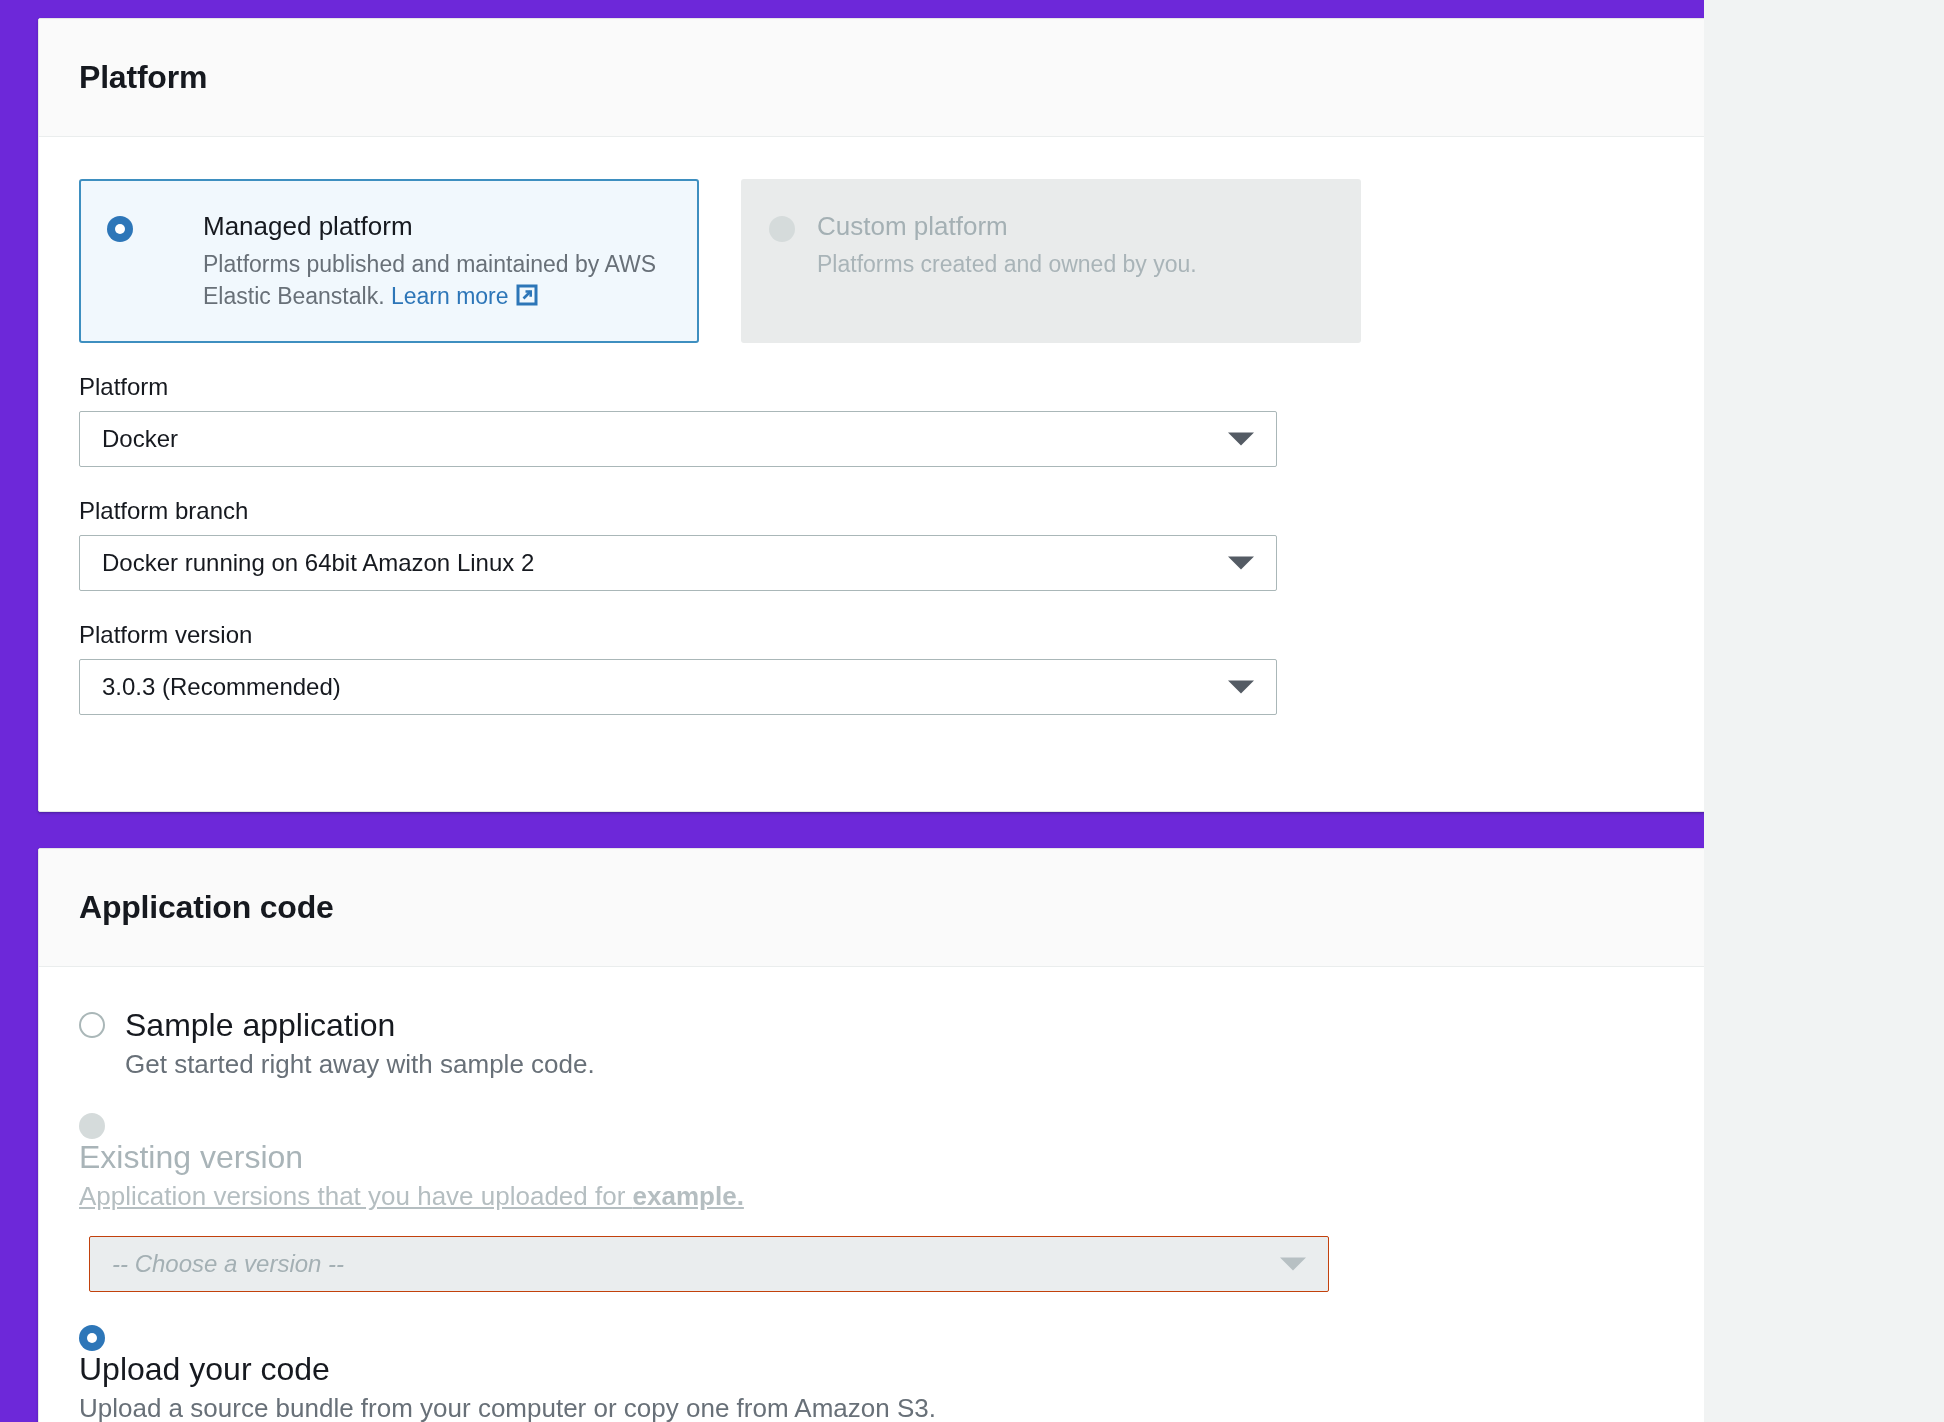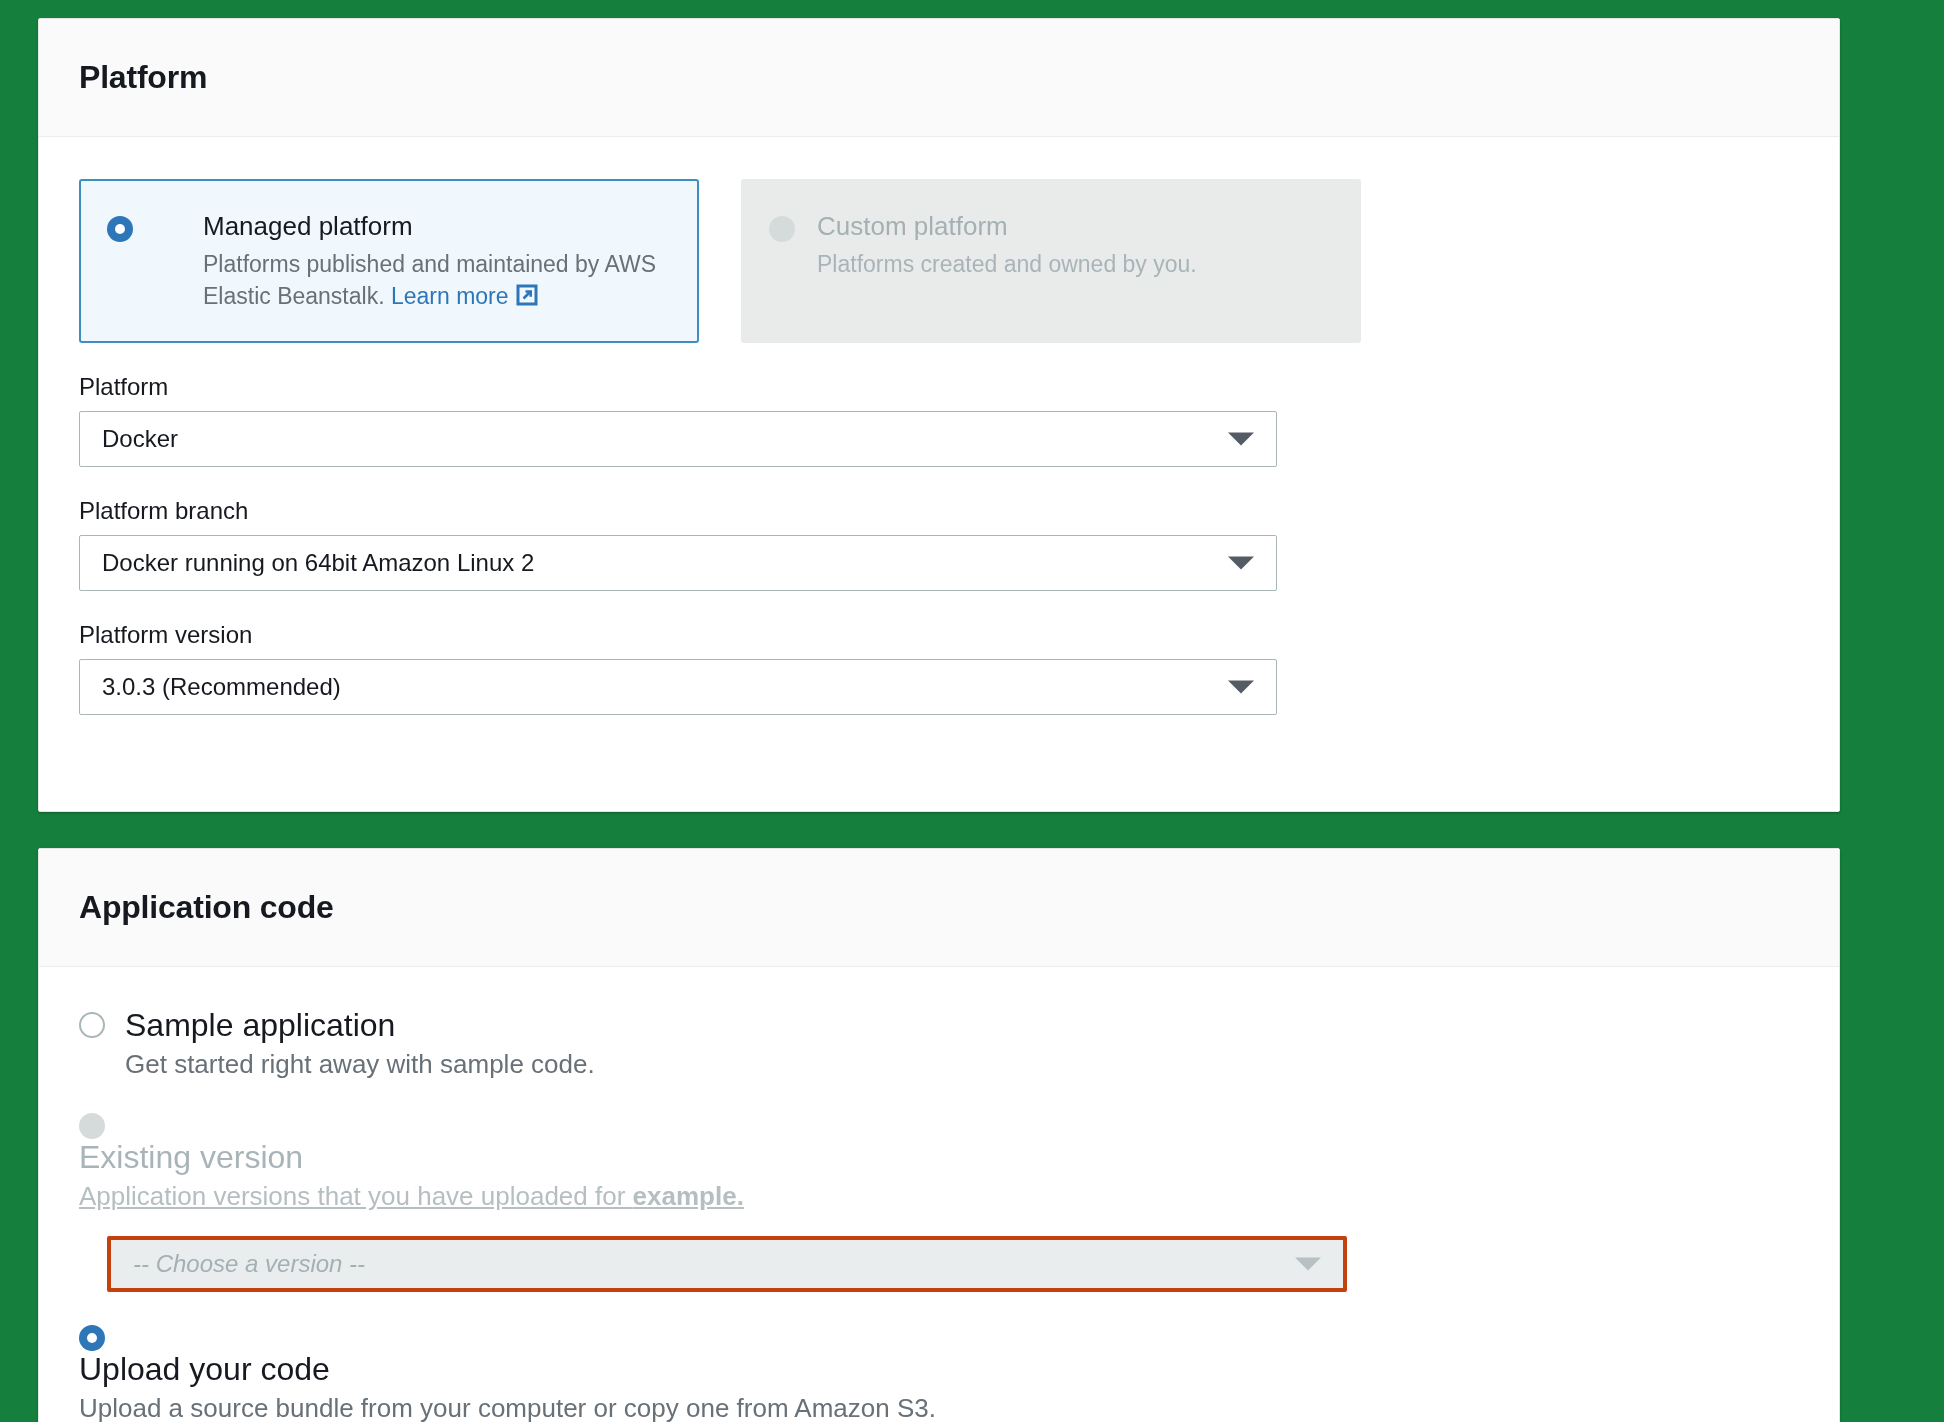--- a/index.html
+++ b/index.html
@@ -4,24 +4,24 @@
 <style>
   * { box-sizing: border-box; }
   html, body {
     margin: 0; padding: 0;
     width: 1944px; height: 1422px;
     background: #f1f3f3;
     font-family: "Liberation Sans", sans-serif;
     -webkit-font-smoothing: antialiased;
   }
   .page {
-    width: 1944px; height: 1422px;
+    width: 1704px; height: 1422px;
     position: relative;
     overflow: hidden;
-    background: #15803d;
+    background: #6d28d9;
   }
 
   
   .panel {
     position: absolute;
     left: 38px;
     width: 1802px;
     background: #ffffff;
     border: 1px solid #e4e6e6;
     border-radius: 2px;
@@ -146,25 +146,24 @@
     position: absolute;
     right: 22px; top: 50%;
     transform: translateY(-50%);
     width: 0; height: 0;
     border-left: 13px solid transparent;
     border-right: 13px solid transparent;
     border-top: 13px solid #545b64;
   }
   .select.disabled {
     background: #eaedee;
-    border: 4px solid #c2410c;
+    border: 1px solid #c2410c;
     color: #a4b0b4;
     font-style: italic;
     width: 1240px;
-    margin-left: 18px;
   }
   .select.disabled .caret { border-top-color: #b7c0c3; }
 
   
   .opt { display: flex; align-items: flex-start; margin-top: 6px; }
   .opt + .opt { margin-top: 28px; flex-direction: column; }
   .opt .radio { margin-top: 5px; margin-right: 20px; }
   .opt-title {
     font-size: 32px;
     color: #16191f;

